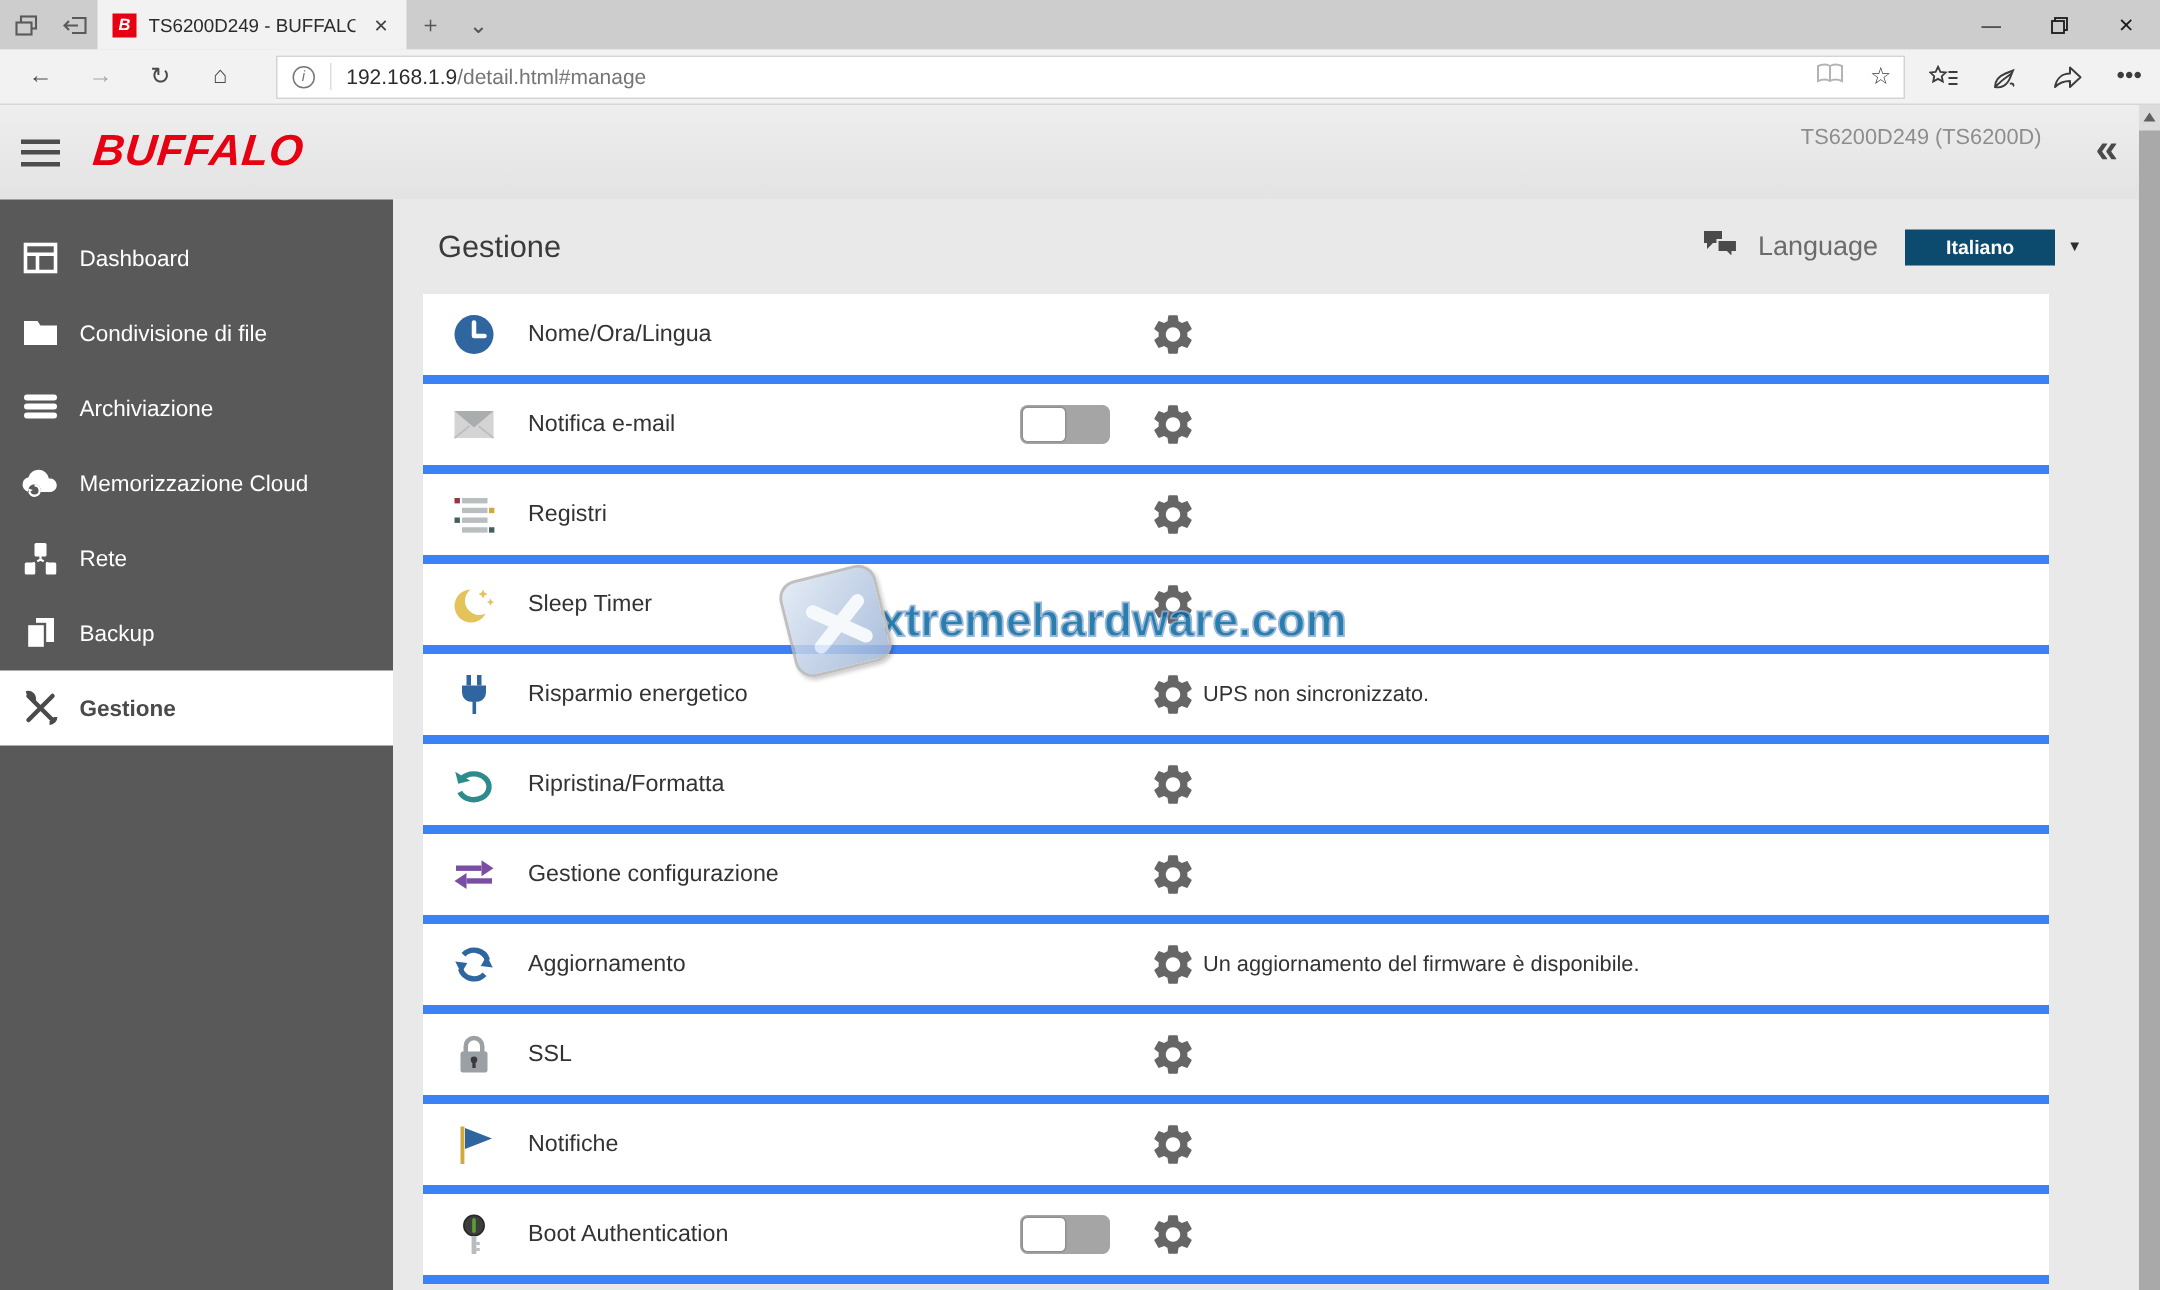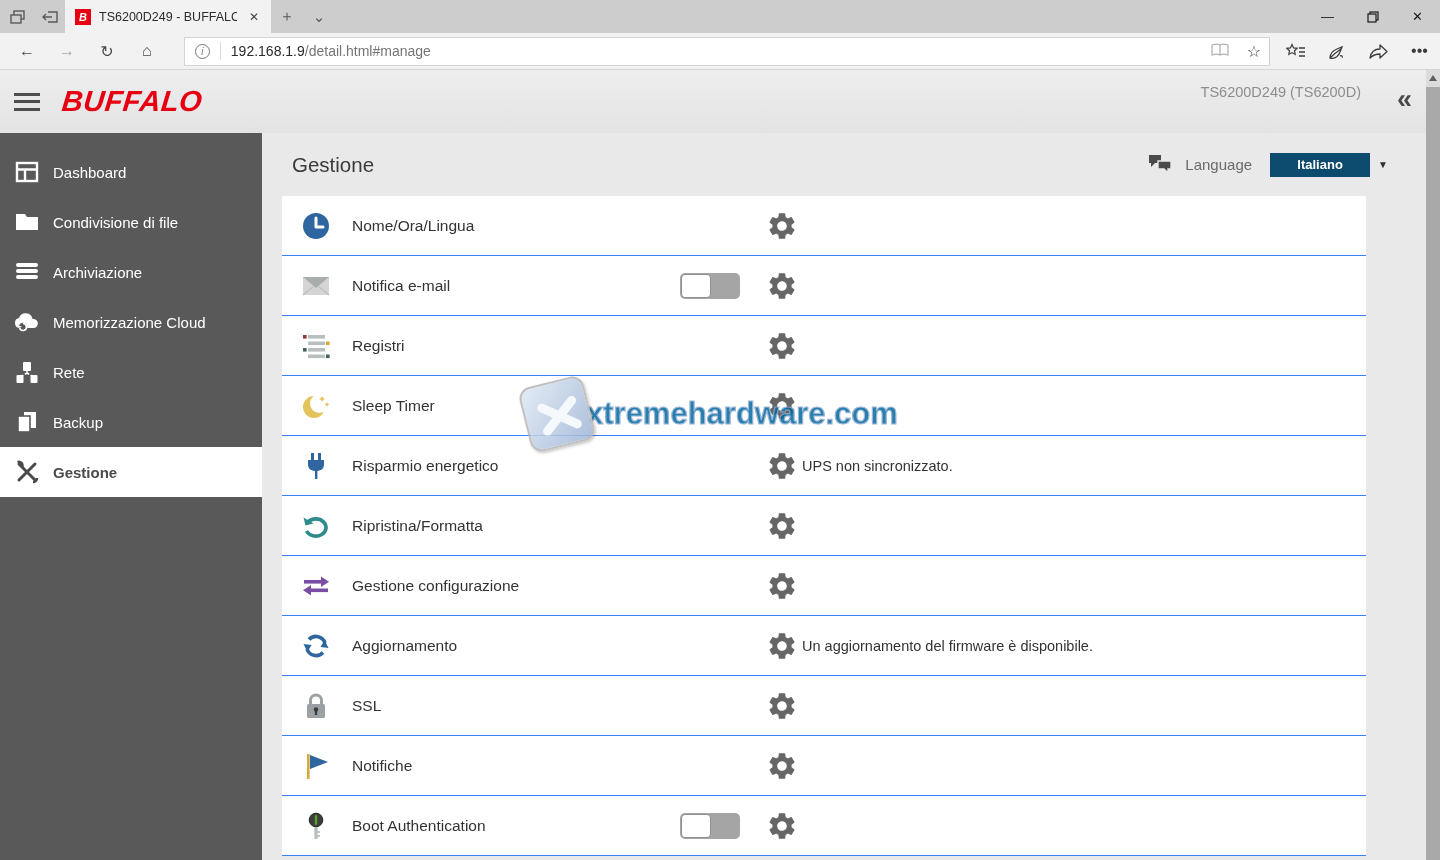--- a/index.html
+++ b/index.html
@@ -45,26 +45,26 @@
   .workspace { display:flex; height:727px; }
   .sidebar { width:262px; background:#595959; padding-top:14px; flex:none; }
   .sideitem { height:50px; display:flex; align-items:center; padding-left:14px; color:#fff; font-size:15px; }
   .sideitem .sicon { width:26px; height:26px; margin-right:13px; display:flex; align-items:center; justify-content:center; flex:none; }
   .sideitem.selected { background:#fff; color:#4a4a4a; font-weight:bold; }
 
   .content { flex:1; position:relative; background:#e9e9e9; }
   .content-header { height:63px; display:flex; align-items:center; }
   .page-title { margin-left:30px; font-size:20.5px; color:#3a3a3a; }
   .langblock { margin-left:auto; margin-right:52px; display:flex; align-items:center; }
-  .lang-label { color:#6b6b6b; font-size:15px; margin:0 18px 0 12px; }
+  .lang-label { color:#6b6b6b; font-size:18px; margin:0 18px 0 12px; }
   .lang-btn { width:100px; height:24px; background:#0c4a6e; color:#fff; font-size:13px; font-weight:bold; display:flex; align-items:center; justify-content:center; }
   .lang-caret { margin-left:8px; font-size:10px; color:#2e2e2e; }
 
   .rows { margin-left:20px; width:1084px; }
-  .row { height:60px; background:#fff; border-bottom:1px solid #3b82f6; display:flex; align-items:center; position:relative; }
+  .row { height:60px; background:#fff; border-bottom:6px solid #3b82f6; display:flex; align-items:center; position:relative; }
   .ricon { width:34px; height:36px; margin-left:17px; display:flex; align-items:center; justify-content:center; flex:none; }
   .rlabel { margin-left:19px; font-size:15.5px; color:#333; }
   .toggle { position:absolute; left:398px; width:60px; height:26px; background:#a5a5a5; border-radius:5px; }
   .knob { position:absolute; left:1px; top:1px; width:30px; height:24px; background:#fff; border:1px solid #8f8f8f; border-radius:4px; }
   .gear { position:absolute; left:484px; width:32px; height:32px; }
   .rnote { position:absolute; left:520px; font-size:14.5px; color:#333; }
 
   
   .watermark { position:absolute; left:262px; top:248px; display:flex; align-items:center; pointer-events:none; opacity:0.85; z-index:5; }
   .wm-logo { width:66px; height:66px; border-radius:12px; background:linear-gradient(135deg,#dfe8f4,#9db4d6); border:2px solid #b5b5b5; transform:rotate(-14deg); position:relative; box-shadow:1px 2px 3px rgba(0,0,0,.25); }

